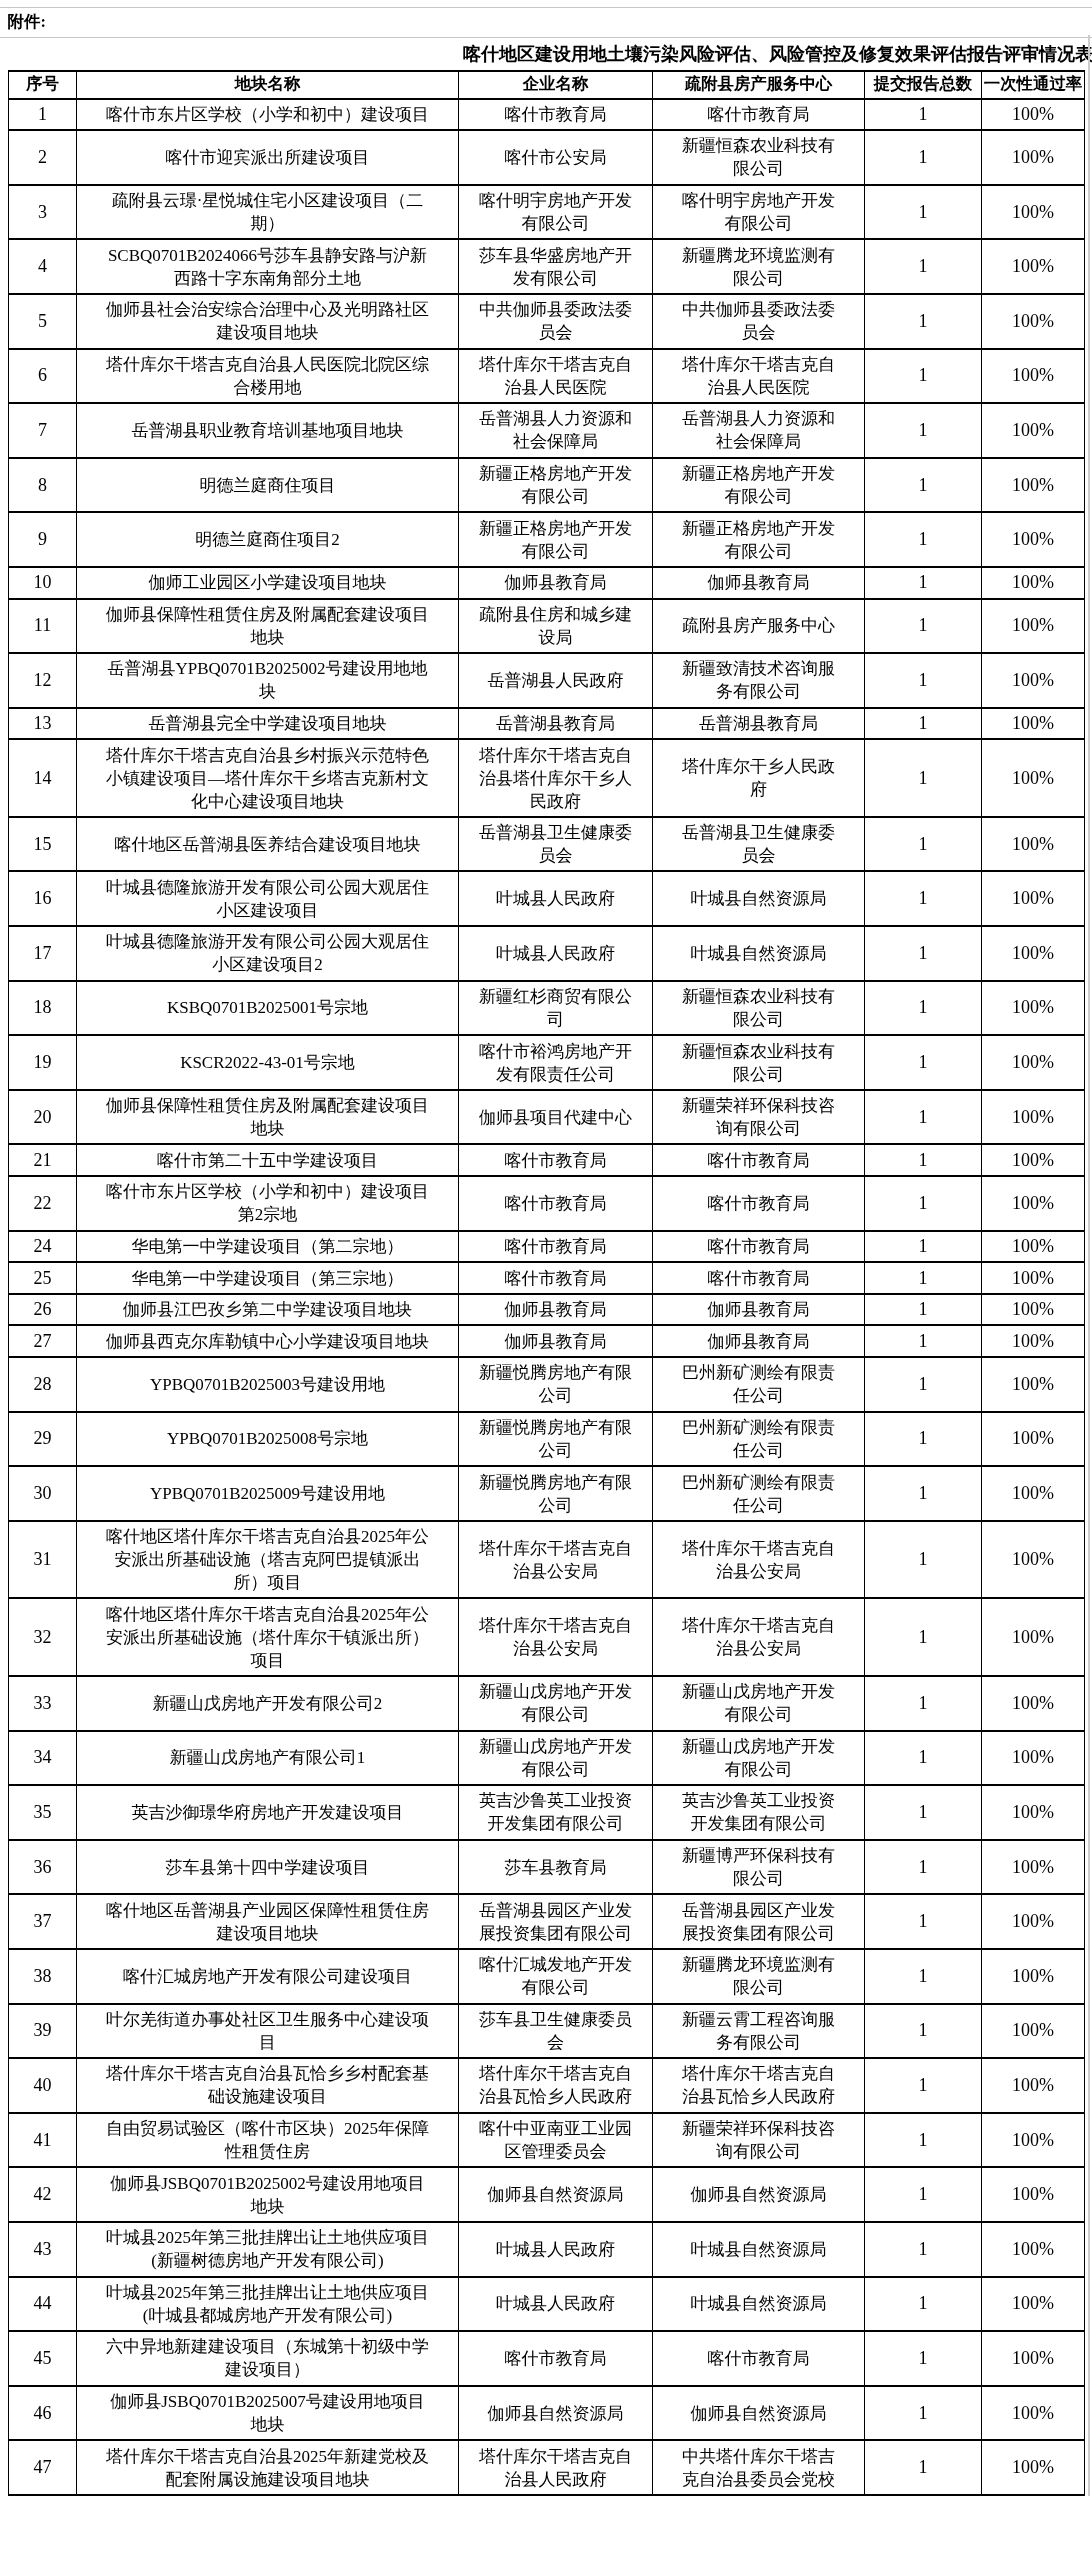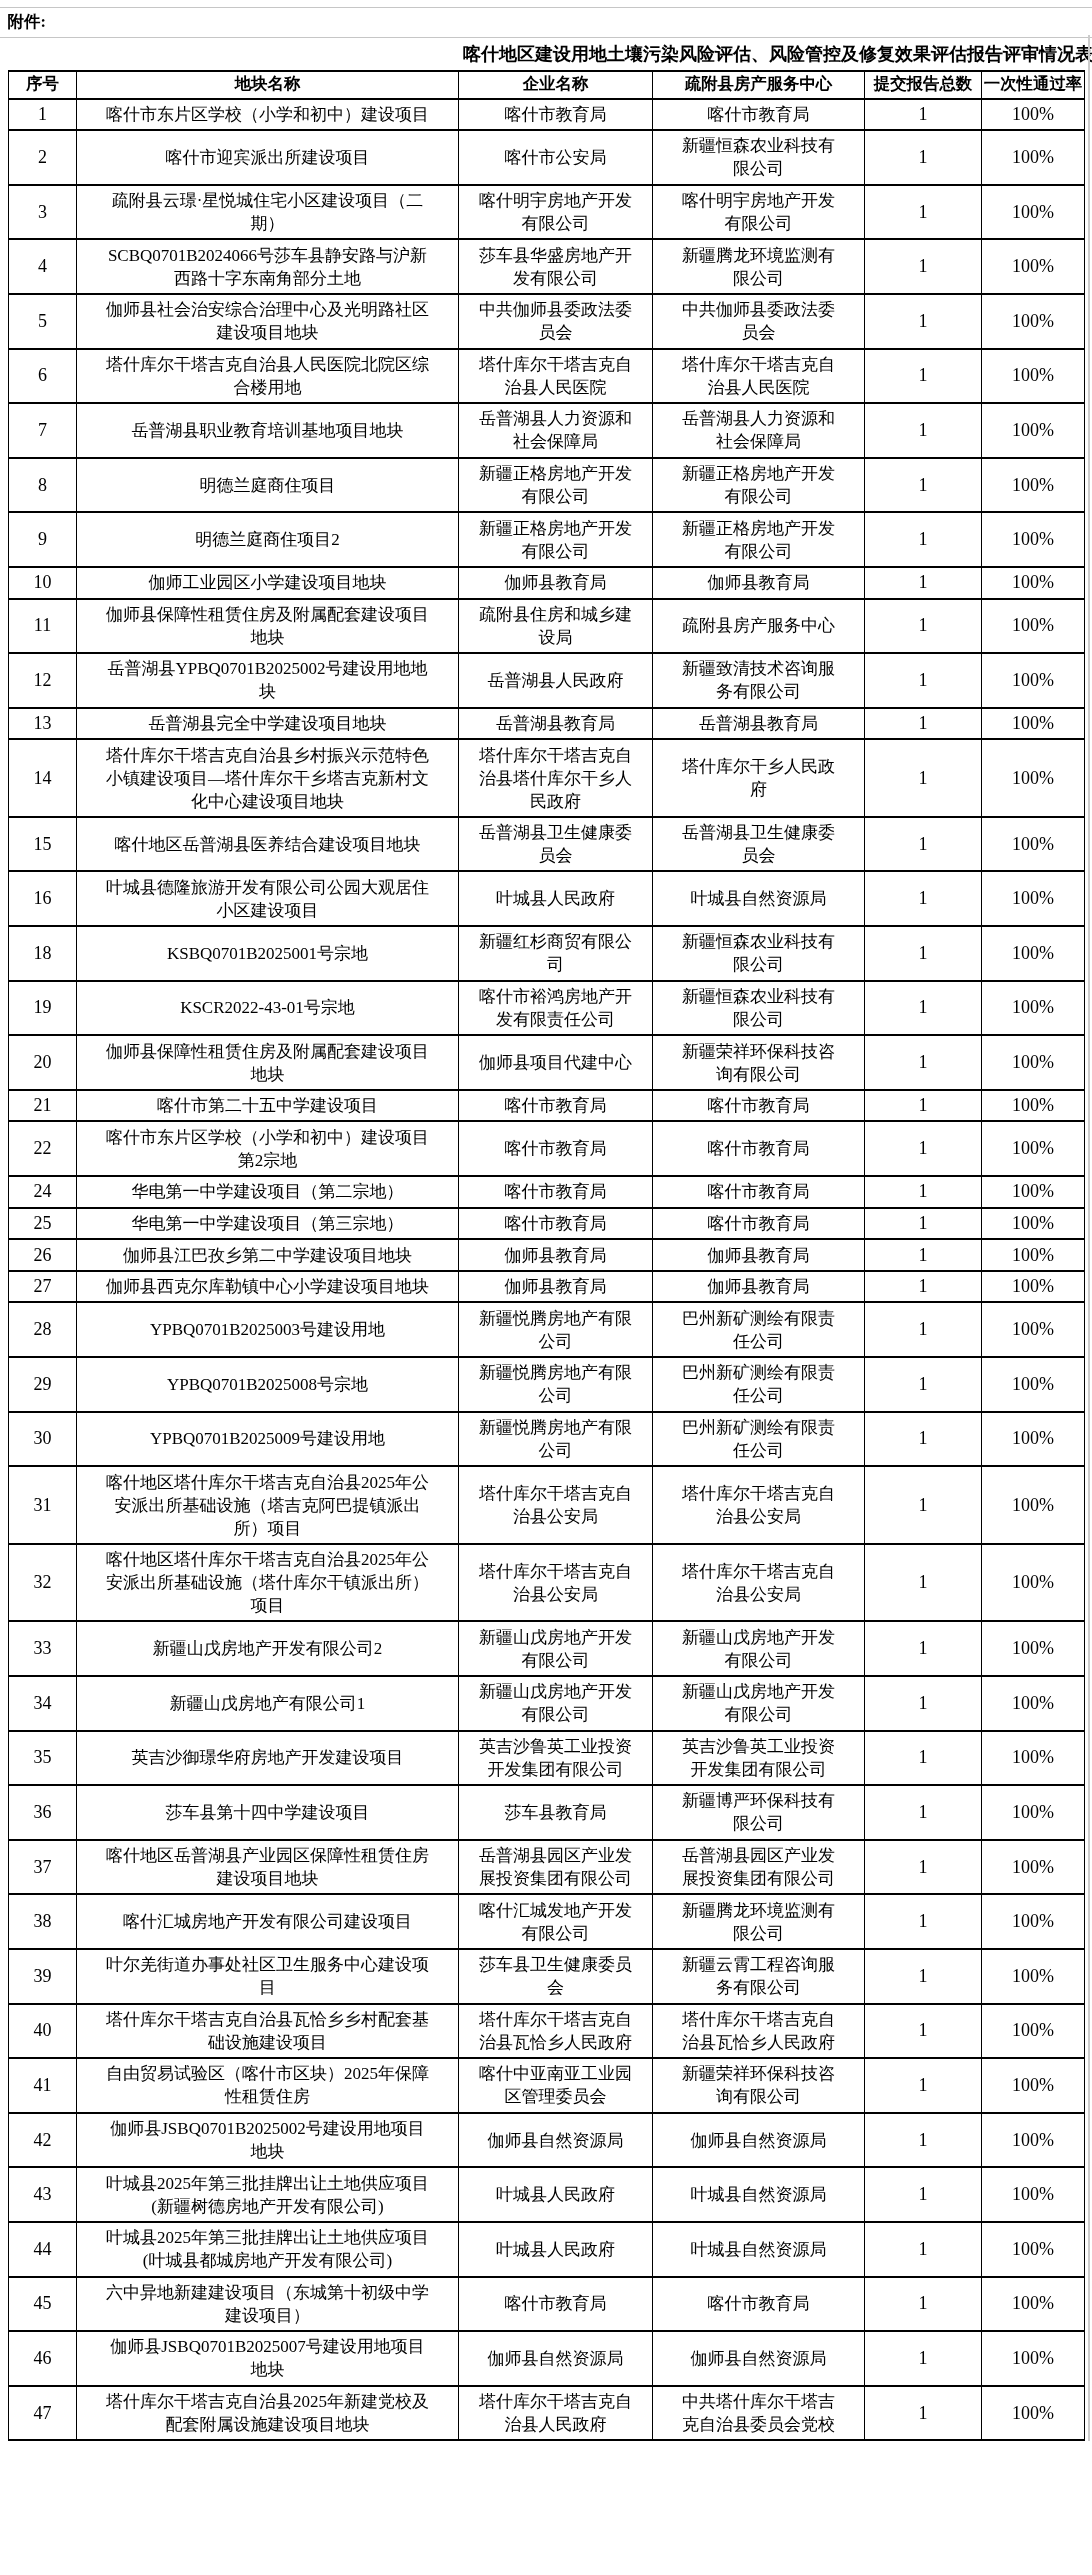--- a/index.html
+++ b/index.html
@@ -204,20 +204,28 @@
         </tr>
         <tr>
           <td class="c-num">16</td>
           <td class="c-plot">叶城县德隆旅游开发有限公司公园大观居住小区建设项目</td>
           <td class="c-ent">叶城县人民政府</td>
           <td class="c-agency">叶城县自然资源局</td>
           <td class="c-num">1</td>
           <td class="c-num">100%</td>
         </tr>
         <tr>
+          <td class="c-num">17</td>
+          <td class="c-plot">叶城县德隆旅游开发有限公司公园大观居住小区建设项目2</td>
+          <td class="c-ent">叶城县人民政府</td>
+          <td class="c-agency">叶城县自然资源局</td>
+          <td class="c-num">1</td>
+          <td class="c-num">100%</td>
+        </tr>
+        <tr>
           <td class="c-num">18</td>
           <td class="c-plot">KSBQ0701B2025001号宗地</td>
           <td class="c-ent">新疆红杉商贸有限公司</td>
           <td class="c-agency">新疆恒森农业科技有限公司</td>
           <td class="c-num">1</td>
           <td class="c-num">100%</td>
         </tr>
         <tr>
           <td class="c-num">19</td>
           <td class="c-plot">KSCR2022-43-01号宗地</td>

